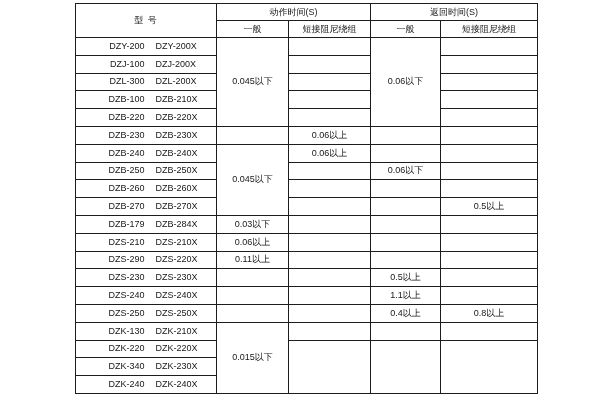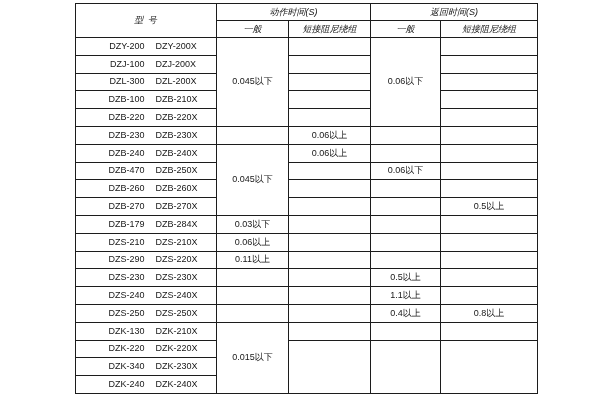--- a/index.html
+++ b/index.html
@@ -29,21 +29,21 @@
     text-align: center;
     vertical-align: middle;
     color: #161616;
     font-size: 9px;
     font-weight: 400;
     line-height: 1;
     overflow: hidden;
     white-space: nowrap;
   }
   thead tr { height: 17px; }
-  thead th { font-size: 9.5px; font-style: italic; }
+  thead th { font-size: 9.5px; }
   th.model-header { white-space: pre; font-size: 10px; letter-spacing: 1px; }
   tbody tr { height: 17.8px; }
   td.model-cell { font-size: 9px; }
   .model-pair {
     display: flex;
     justify-content: center;
     align-items: center;
     gap: 11px;
     padding-left: 14px;
   }
@@ -146,21 +146,21 @@
             </div>
           </td>
           <td rowspan="4">0.045以下</td>
           <td>0.06以上</td>
           <td></td>
           <td></td>
         </tr>
         <tr>
           <td class="model-cell">
             <div class="model-pair">
-              <span>DZB-470</span>
+              <span>DZB-250</span>
               <span>DZB-250X</span>
             </div>
           </td>
           <td></td>
           <td>0.06以下</td>
           <td></td>
         </tr>
         <tr>
           <td class="model-cell">
             <div class="model-pair">

